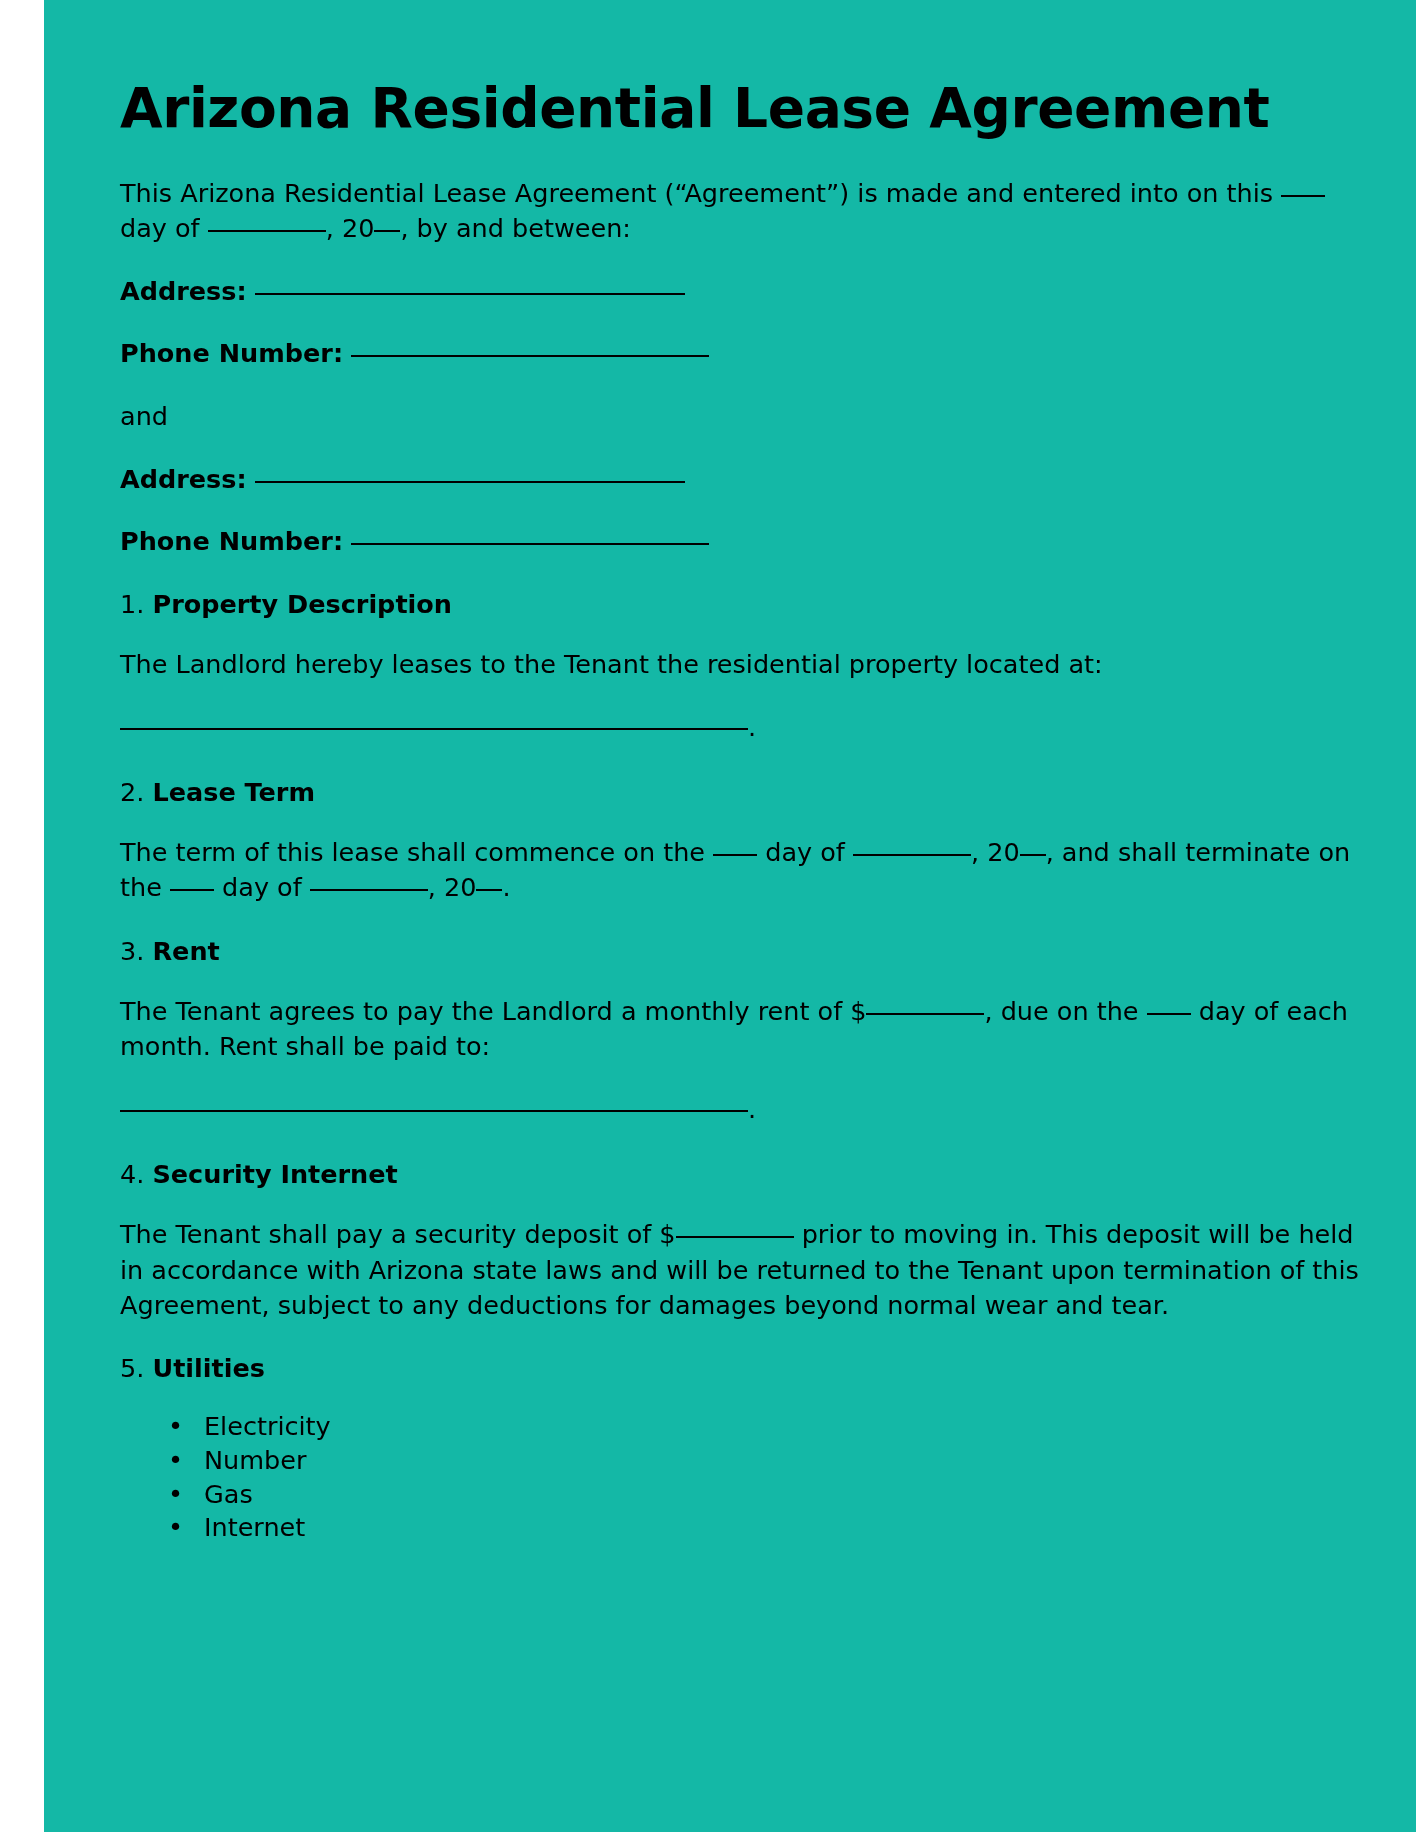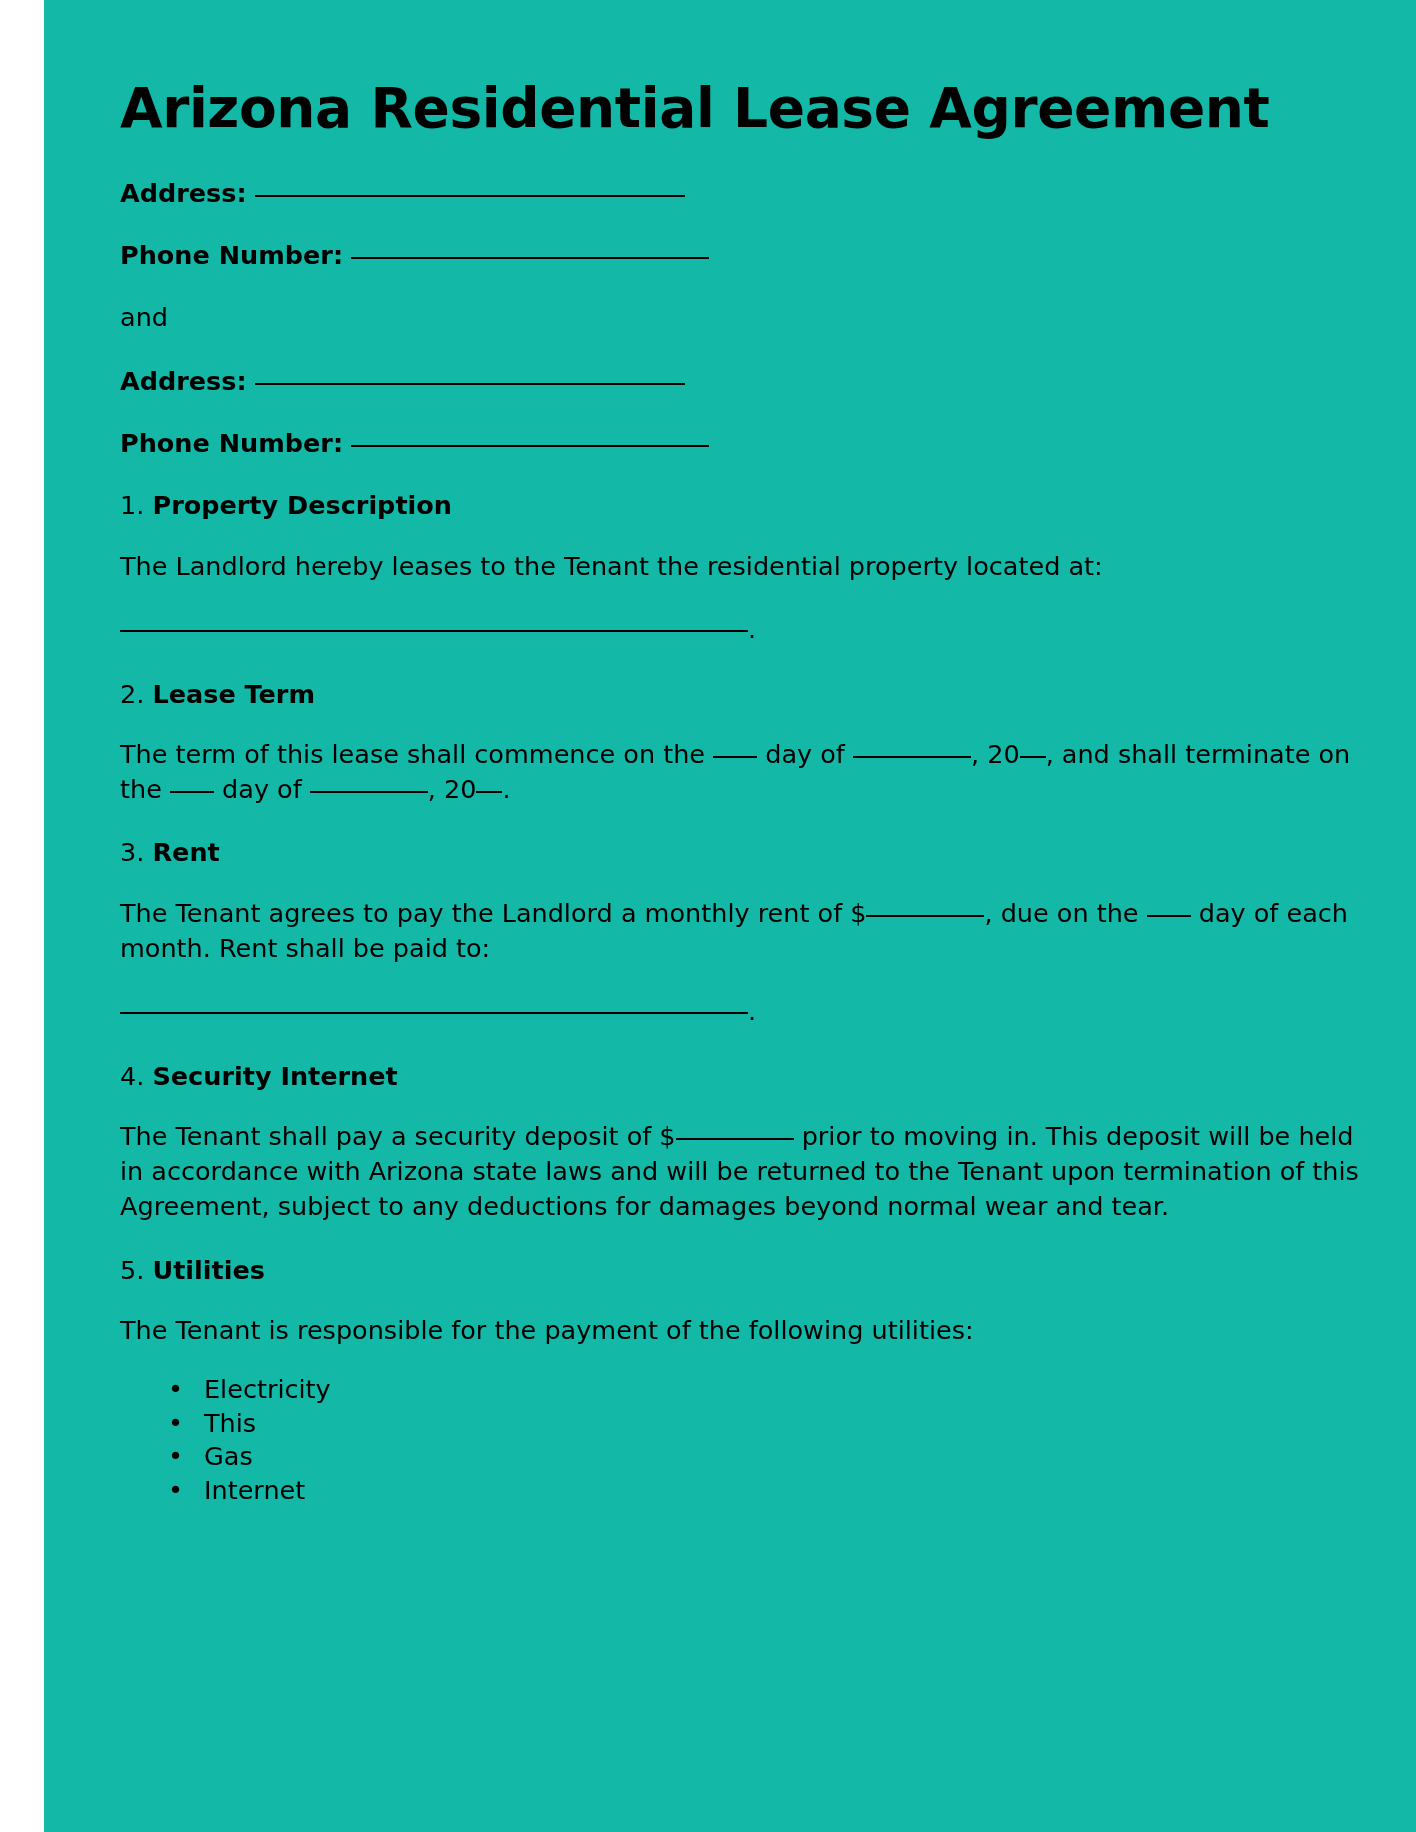--- a/index.html
+++ b/index.html
@@ -167,20 +167,21 @@
   }
 </style>
 </head>
 <body>
 
 <div class="page">
   <div class="content">
 
     <h1 class="doc-title">Arizona Residential Lease Agreement</h1>
 
+    <p class="para"><span>This Arizona Residential Lease Agreement (“Agreement”) is made and entered into on this</span> <span class="blank-sm"></span> <span>day of</span> <span class="blank-md"></span><span>, 20</span><span class="blank-xs"></span><span>, by and between:</span></p>
 
 
     <div class="field-row"><span class="field-label">Address:</span><span class="field-rule rule-w2"></span></div>
 
     <div class="field-row"><span class="field-label">Phone Number:</span><span class="field-rule rule-w3"></span></div>
 
     <p class="para">and</p>
 
 
     <div class="field-row"><span class="field-label">Address:</span><span class="field-rule rule-w2"></span></div>
@@ -202,24 +203,23 @@
     <p class="para"><span>The Tenant agrees to pay the Landlord a monthly rent of $</span><span class="blank-md"></span><span>, due on the</span> <span class="blank-sm"></span> <span>day of each month. Rent shall be paid to:</span></p>
 
     <div class="long-rule-line"><span class="long-rule"></span><span>.</span></div>
 
     <div class="section-heading"><span class="section-num">4.</span> <span class="section-name">Security Internet</span></div>
 
     <p class="para"><span>The Tenant shall pay a security deposit of $</span><span class="blank-md"></span> <span>prior to moving in. This deposit will be held in accordance with Arizona state laws and will be returned to the Tenant upon termination of this Agreement, subject to any deductions for damages beyond normal wear and tear.</span></p>
 
     <div class="section-heading"><span class="section-num">5.</span> <span class="section-name">Utilities</span></div>
 
-    <p class="para tight">The Tenant is responsible for the payment of the following utilities:</p>
 
     <ul class="util-list">
       <li><span class="bullet">•</span><span>Electricity</span></li>
-      <li><span class="bullet">•</span><span>This</span></li>
+      <li><span class="bullet">•</span><span>Number</span></li>
       <li><span class="bullet">•</span><span>Gas</span></li>
       <li><span class="bullet">•</span><span>Internet</span></li>
     </ul>
 
   </div>
 
 </div>
 
 </body></html>

